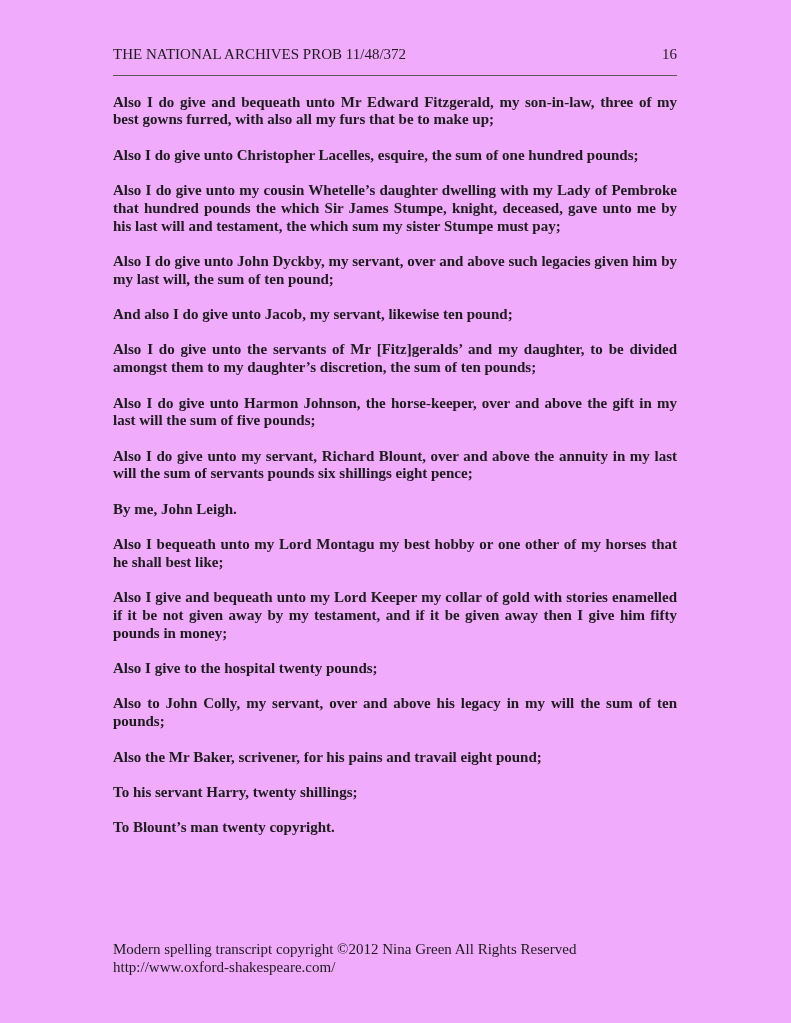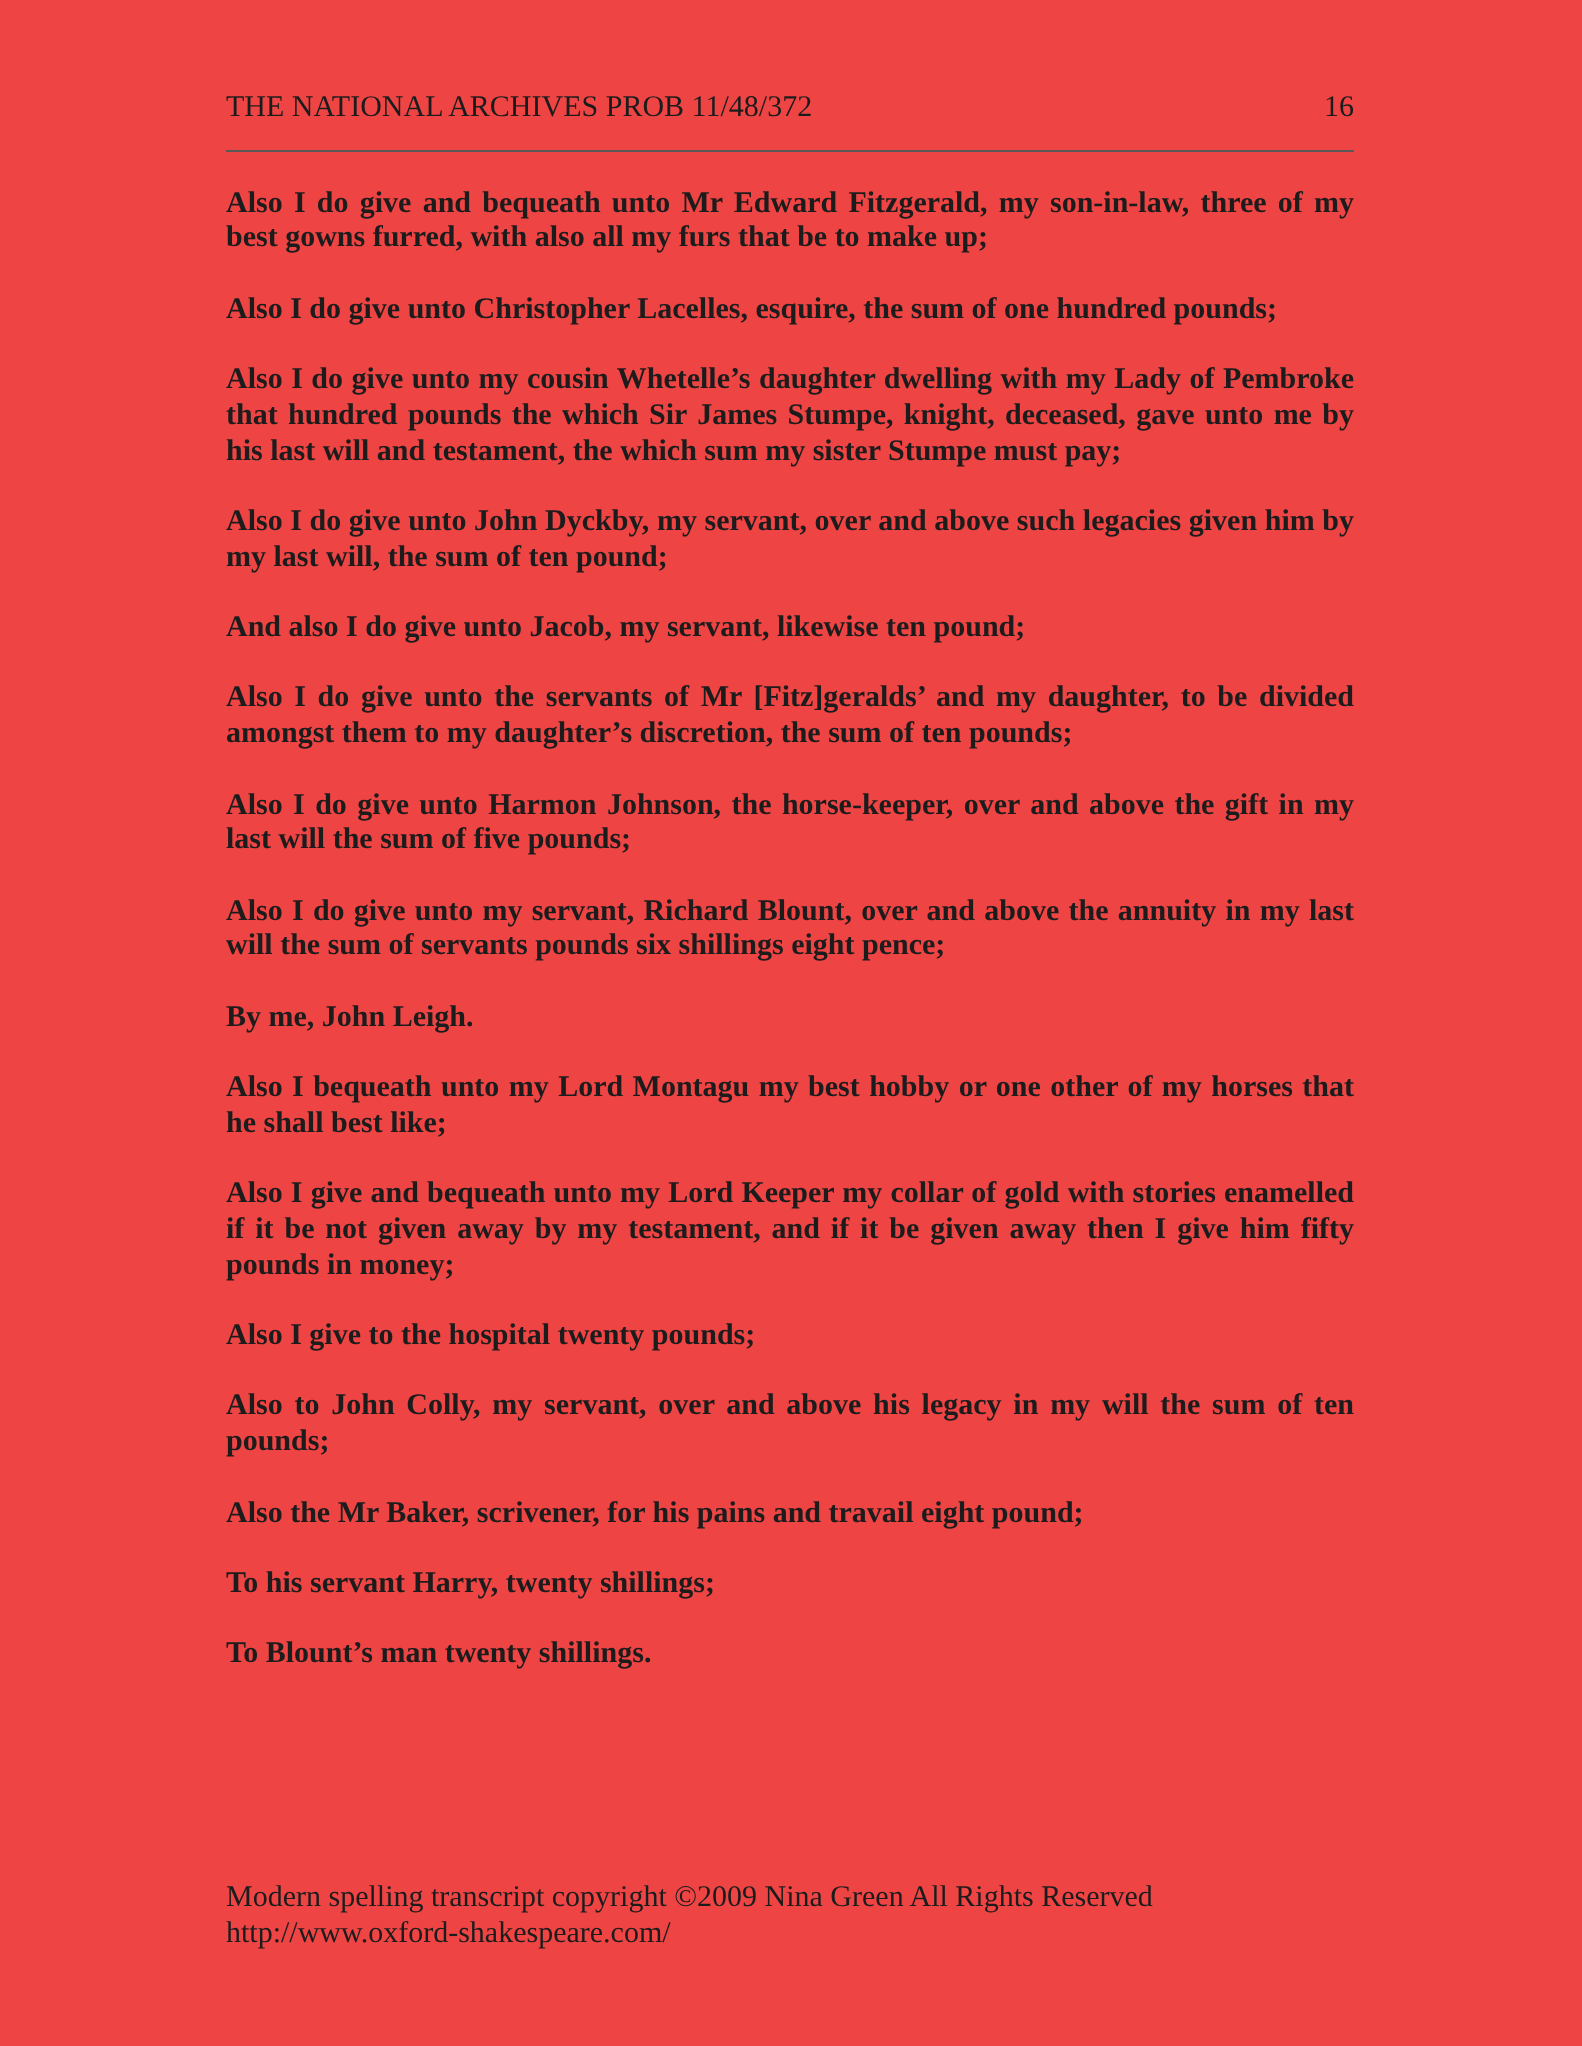--- a/index.html
+++ b/index.html
@@ -4,21 +4,21 @@
 <style>
   html, body {
     margin: 0;
     padding: 0;
     background: #ffffff;
   }
   .page {
     position: relative;
     width: 791px;
     height: 1023px;
-    background: #ef4444;
+    background: #f0abfc;
     font-family: "Liberation Serif", serif;
     font-size: 15px;
     color: #1c1c1c;
     overflow: hidden;
     -webkit-font-smoothing: antialiased;
   }
   .content {
     position: absolute;
     left: 113px;
     top: 47px;
@@ -69,20 +69,20 @@
         <p>Also I do give unto the servants of Mr [Fitz]geralds’ and my daughter, to be divided amongst them to my daughter’s discretion, the sum of ten pounds;</p>
         <p>Also I do give unto Harmon Johnson, the horse-keeper, over and above the gift in my last will the sum of five pounds;</p>
         <p>Also I do give unto my servant, Richard Blount, over and above the annuity in my last will the sum of servants pounds six shillings eight pence;</p>
         <p>By me, John Leigh.</p>
         <p>Also I bequeath unto my Lord Montagu my best hobby or one other of my horses that he shall best like;</p>
         <p>Also I give and bequeath unto my Lord Keeper my collar of gold with stories enamelled if it be not given away by my testament, and if it be given away then I give him fifty pounds in money;</p>
         <p>Also I give to the hospital twenty pounds;</p>
         <p>Also to John Colly, my servant, over and above his legacy in my will the sum of ten pounds;</p>
         <p>Also the Mr Baker, scrivener, for his pains and travail eight pound;</p>
         <p>To his servant Harry, twenty shillings;</p>
-        <p>To Blount’s man twenty shillings.</p>
+        <p>To Blount’s man twenty copyright.</p>
       </div>
   </div>
   <div class="page-footer">
-    <div>Modern spelling transcript copyright ©2009 Nina Green All Rights Reserved</div>
+    <div>Modern spelling transcript copyright ©2012 Nina Green All Rights Reserved</div>
     <div>http://www.oxford-shakespeare.com/</div>
   </div>
 </div>
 
 </body></html>

